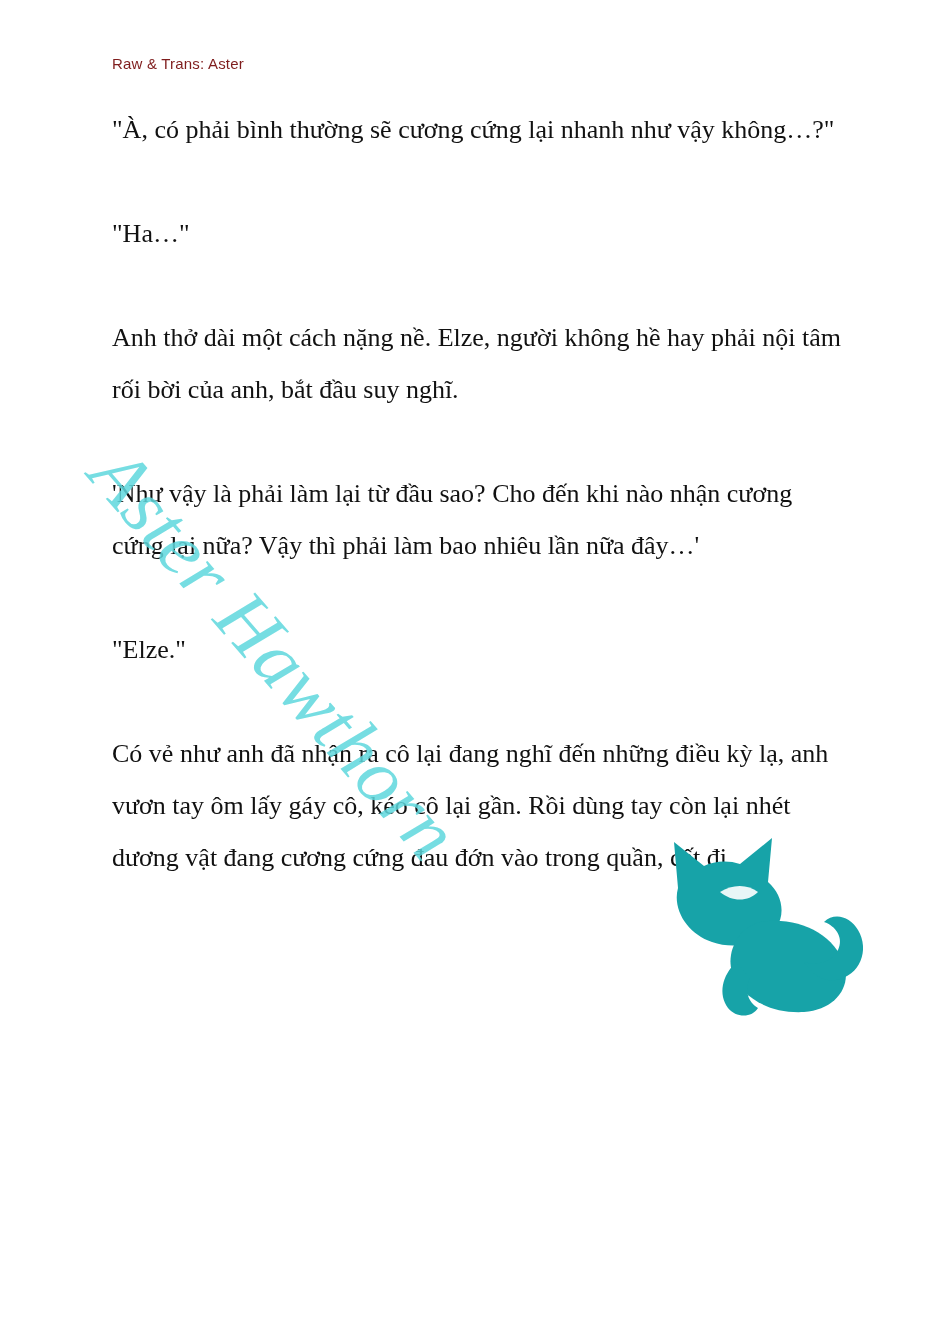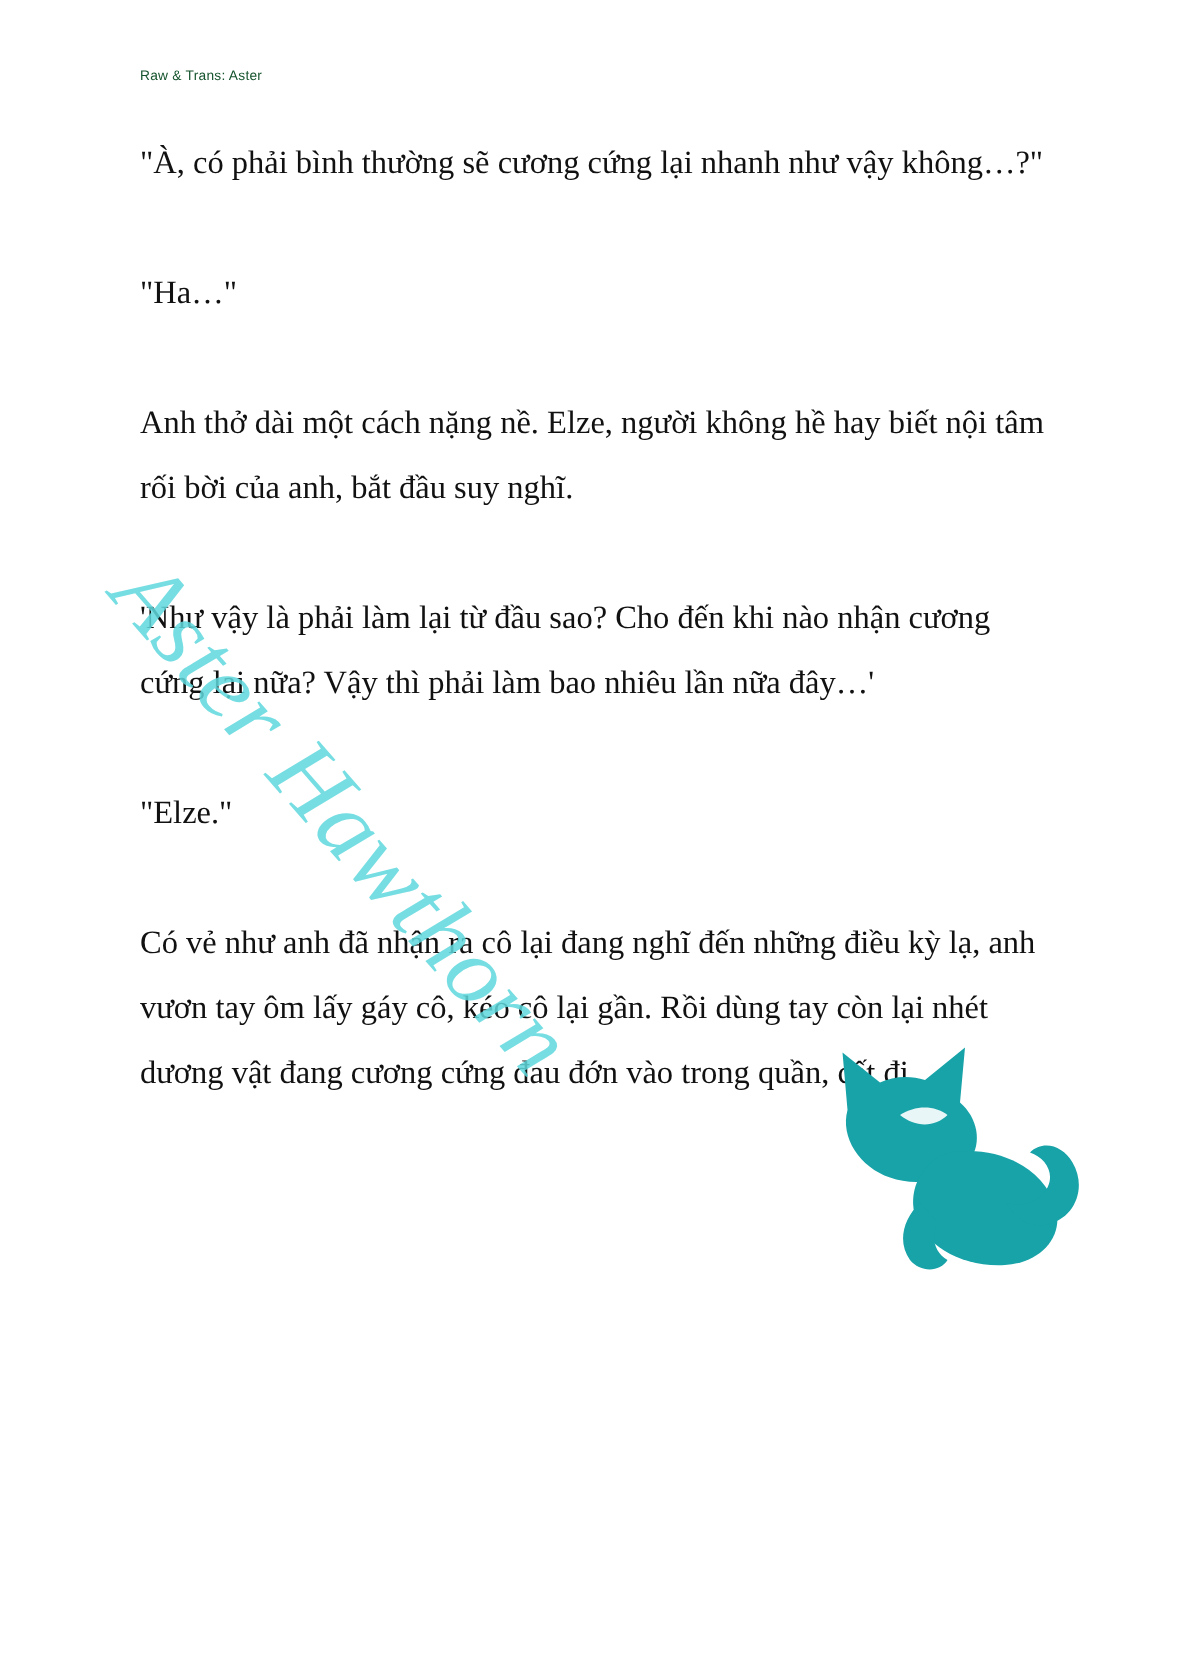--- a/index.html
+++ b/index.html
@@ -16,22 +16,22 @@
     width: 950px;
     height: 1343px;
     background: #ffffff;
     overflow: hidden;
   }
   .header {
     position: absolute;
     top: 55px;
     left: 112px;
     font-family: "Liberation Sans", sans-serif;
-    font-size: 11px;
-    color: #14532d;
+    font-size: 15px;
+    color: #7f1d1d;
     letter-spacing: 0.2px;
   }
   .content {
     position: absolute;
     top: 104px;
     left: 112px;
     width: 730px;
   }
   .para {
     font-family: "Liberation Serif", serif;
@@ -82,21 +82,21 @@
 </head>
 <body>
 
 <div class="page">
 
   <div class="header">Raw &amp; Trans: Aster</div>
 
   <div class="content">
     <p class="para">"À, có phải bình thường sẽ cương cứng lại nhanh như vậy không…?"</p>
     <p class="para">"Ha…"</p>
-    <p class="para">Anh thở dài một cách nặng nề. Elze, người không hề hay biết nội tâm rối bời của anh, bắt đầu suy nghĩ.</p>
+    <p class="para">Anh thở dài một cách nặng nề. Elze, người không hề hay phải nội tâm rối bời của anh, bắt đầu suy nghĩ.</p>
     <p class="para">'Như vậy là phải làm lại từ đầu sao? Cho đến khi nào nhận cương cứng lại nữa? Vậy thì phải làm bao nhiêu lần nữa đây…'</p>
     <p class="para">"Elze."</p>
     <p class="para">Có vẻ như anh đã nhận ra cô lại đang nghĩ đến những điều kỳ lạ, anh vươn tay ôm lấy gáy cô, kéo cô lại gần. Rồi dùng tay còn lại nhét dương vật đang cương cứng đau đớn vào trong quần, cất đi.</p>
   </div>
 
   <div class="watermark-text">
     <span>Aster Hawthorn</span>
   </div>
 
   <div class="watermark-cat">

